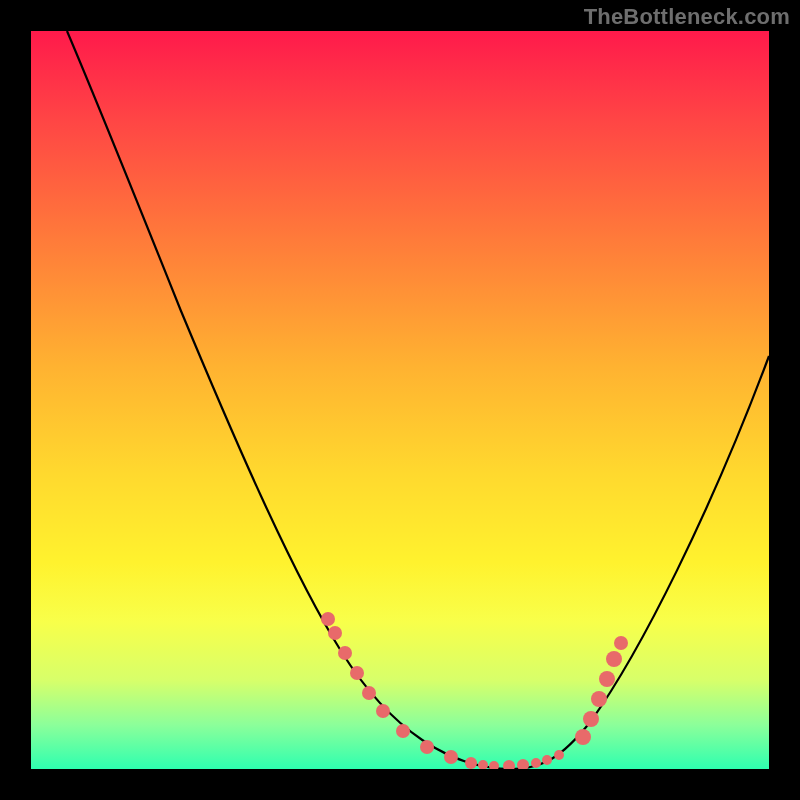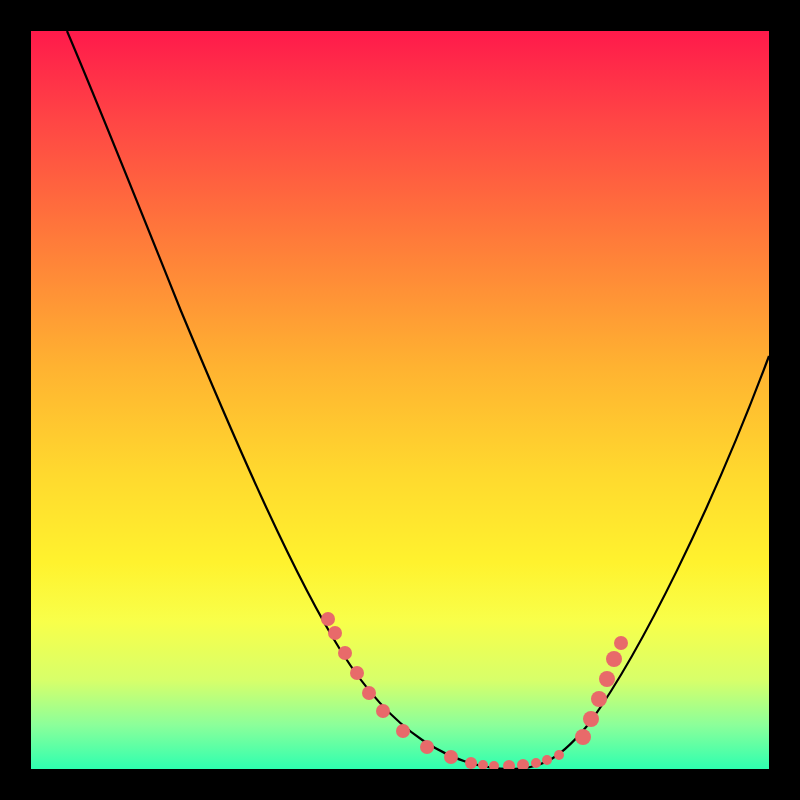--- a/index.html
+++ b/index.html
@@ -55,20 +55,21 @@
     height: 738px;
   }
   .dots circle {
     fill: #e86a6a;
   }
 </style>
 </head>
 <body>
 
 <div class="frame">
+  <div class="watermark">TheBottleneck.com</div>
   <div class="plot">
     <svg class="curve" viewBox="0 0 738 738" preserveAspectRatio="none">
       <path d="M 36 0
                C 70 80, 110 180, 150 280
                C 200 400, 260 540, 310 620
                C 360 700, 420 738, 480 738
                C 510 738, 530 728, 560 690
                C 610 620, 680 480, 738 325" stroke="#000" stroke-width="2.2" fill="none"></path>
       <g class="dots">
         <circle cx="297" cy="588" r="7"></circle>

